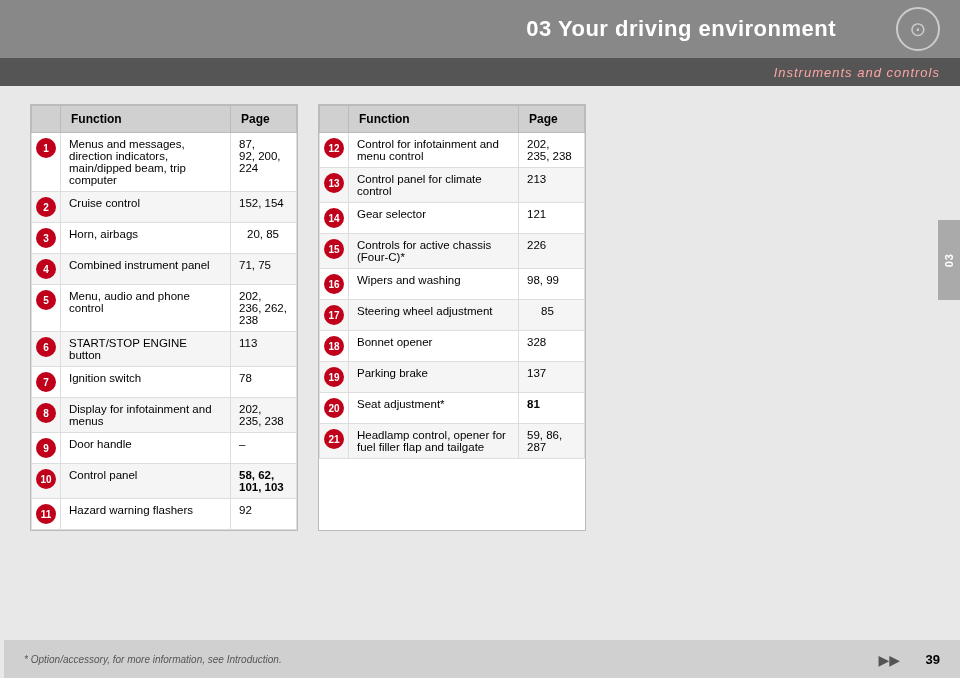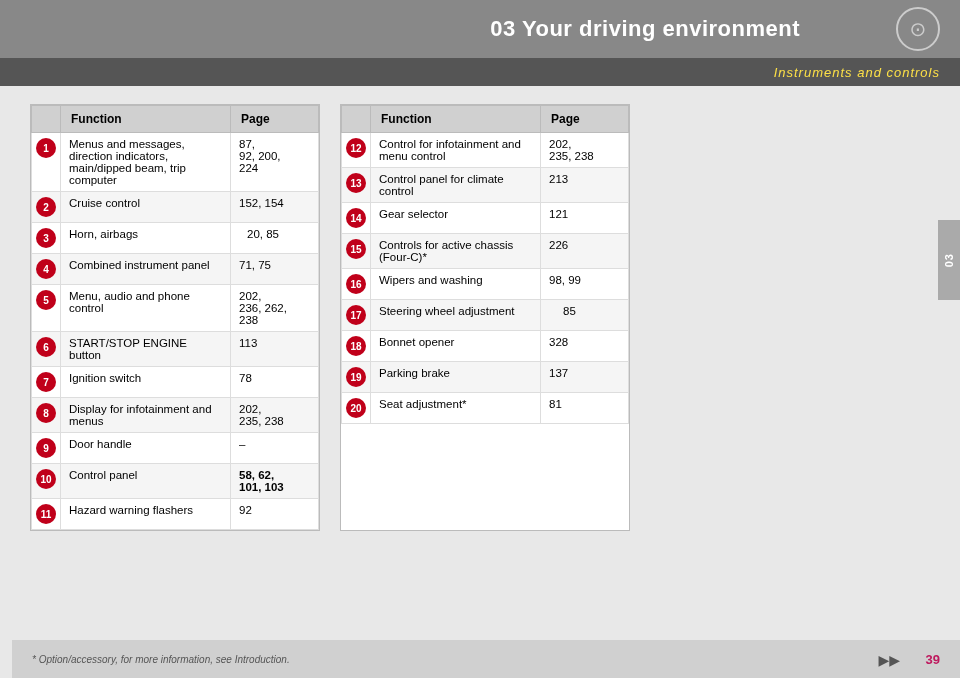--- a/index.html
+++ b/index.html
@@ -13,21 +13,20 @@
     }
 
     
     .header {
       background: #888;
       height: 58px;
       display: flex;
       align-items: center;
       justify-content: flex-end;
       padding-right: 20px;
-      gap: 36px;
     }
     .header-title {
       color: #fff;
       font-size: 22px;
       font-weight: bold;
       letter-spacing: 0.5px;
       margin-right: 60px;
     }
     .header-icon {
       width: 44px;
@@ -45,21 +44,21 @@
     .section-bar {
       background: #555;
       height: 28px;
       display: flex;
       align-items: center;
       justify-content: flex-end;
       padding-right: 20px;
       margin-bottom: 8px;
     }
     .section-label {
-      color: #fde047;
+      color: #fca5a5;
       font-size: 13px;
       font-style: italic;
       letter-spacing: 1px;
     }
 
     
     .side-tab {
       position: absolute;
       right: 0;
       top: 220px;
@@ -116,21 +115,21 @@
     }
     .num-cell {
       width: 28px;
       padding: 5px 4px;
       text-align: center;
     }
     .func-cell {
       width: 170px;
     }
     .page-cell {
-      width: 88px;
+      width: 66px;
       white-space: pre-line;
     }
 
     
     .circle-num {
       display: inline-flex;
       align-items: center;
       justify-content: center;
       width: 20px;
       height: 20px;
@@ -139,38 +138,38 @@
       color: #fff;
       font-size: 10px;
       font-weight: bold;
       flex-shrink: 0;
     }
 
     
     .footer {
       position: absolute;
       bottom: 0;
-      left: 12px;
+      left: 4px;
       right: 0;
       height: 38px;
       background: #d0d0d0;
       display: flex;
       align-items: center;
       justify-content: space-between;
       padding: 0 20px;
     }
     .footer-note {
       font-size: 10px;
       color: #555;
       font-style: italic;
     }
     .footer-page {
       font-size: 13px;
       font-weight: bold;
-      color: #be185d;
+      color: #000000;
     }
     .footer-arrow {
       font-size: 14px;
       color: #555;
       position: absolute;
       right: 60px;
       bottom: 10px;
     }
   </style>
 </head>
@@ -315,21 +314,27 @@
             <td class="page-cell" style="white-space: pre-line;">328</td>
           </tr>
           <tr>
             <td class="num-cell"><span class="circle-num">19</span></td>
             <td class="func-cell">Parking brake</td>
             <td class="page-cell" style="white-space: pre-line;">137</td>
           </tr>
           <tr>
             <td class="num-cell"><span class="circle-num">20</span></td>
             <td class="func-cell">Seat adjustment*</td>
-            <td class="page-cell" style="white-space: pre-line;">81</td>
+            <td class="page-cell" style="white-space: pre-line; font-weight: bold;">81</td>
+          </tr>
+          <tr>
+            <td class="num-cell"><span class="circle-num">21</span></td>
+            <td class="func-cell">Headlamp control, opener for fuel filler flap and tailgate</td>
+            <td class="page-cell" style="white-space: pre-line;">59, 86,
+287</td>
           </tr>
         </tbody>
     </table>
   </div>
 
 </div>
 
 <div class="footer">
   <span class="footer-note">* Option/accessory, for more information, see Introduction.</span>
   <span class="footer-page">39</span>

